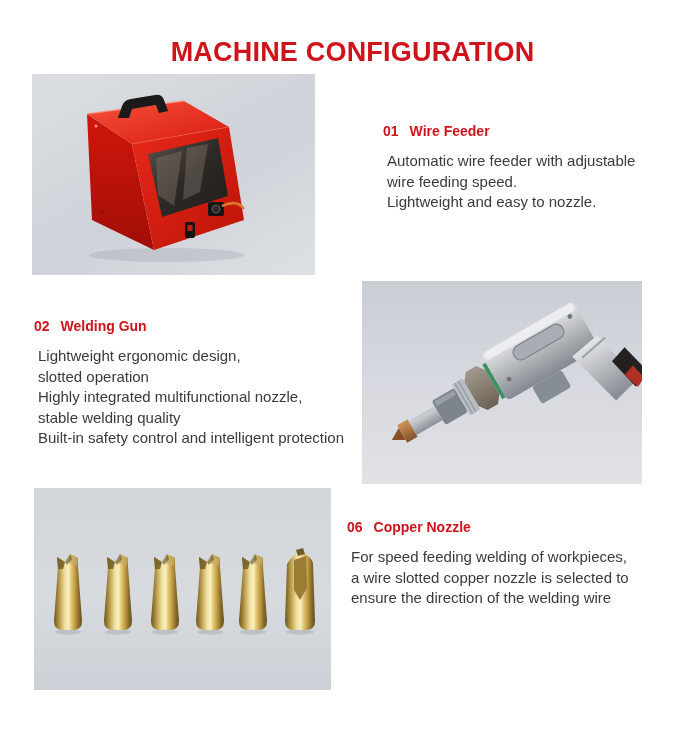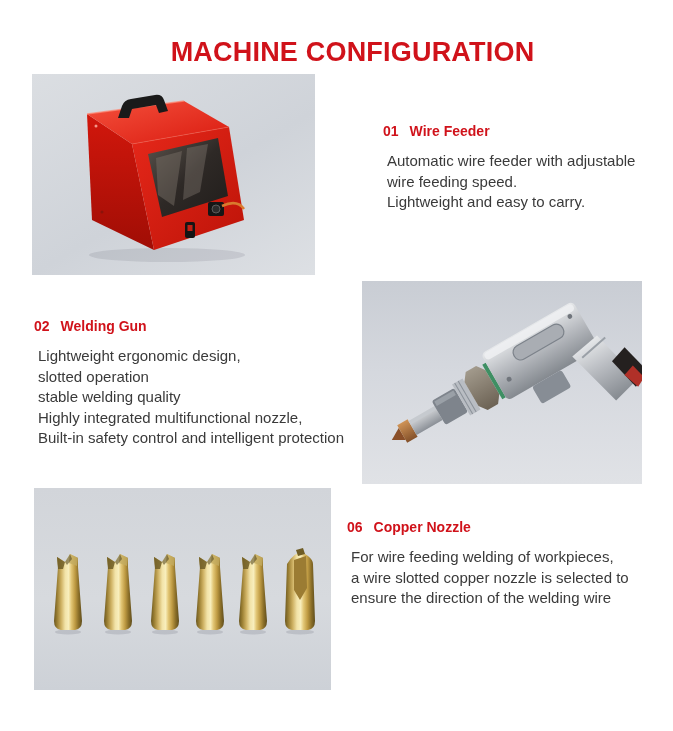--- a/index.html
+++ b/index.html
@@ -79,33 +79,33 @@
     </svg>
   </figure>
 
   <div class="text-block" id="tb1">
     <h2 class="section-heading">
       <span class="num">01</span><span>Wire Feeder</span>
     </h2>
     <div class="section-body">
       <div>Automatic wire feeder with adjustable</div>
       <div>wire feeding speed.</div>
-      <div>Lightweight and easy to carry.</div>
+      <div>Lightweight and easy to nozzle.</div>
     </div>
   </div>
 
   <div class="text-block" id="tb2">
     <h2 class="section-heading">
       <span class="num">02</span><span>Welding Gun</span>
     </h2>
     <div class="section-body">
       <div>Lightweight ergonomic design,</div>
       <div>slotted operation</div>
+      <div>Highly integrated multifunctional nozzle,</div>
       <div>stable welding quality</div>
-      <div>Highly integrated multifunctional nozzle,</div>
       <div>Built-in safety control and intelligent protection</div>
     </div>
   </div>
 
   <figure class="photo" id="photo-gun">
     <svg viewBox="0 0 280 203" aria-hidden="true">
       <defs>
         <linearGradient id="steelBody" x1="0" y1="0" x2="0" y2="1">
           <stop offset="0" stop-color="#e7e9eb"></stop>
             <stop offset="0.45" stop-color="#b9bcc1"></stop>
@@ -184,19 +184,19 @@
         <path d="M -4,62 L 3,60 L 5,66 L -2,68 Z" fill="#6f5d26"></path>
       </g>
     </svg>
   </figure>
 
   <div class="text-block" id="tb3">
     <h2 class="section-heading">
       <span class="num">06</span><span>Copper Nozzle</span>
     </h2>
     <div class="section-body">
-      <div>For wire feeding welding of workpieces,</div>
+      <div>For speed feeding welding of workpieces,</div>
       <div>a wire slotted copper nozzle is selected to</div>
       <div>ensure the direction of the welding wire</div>
     </div>
   </div>
 
 </div>
 
 </body></html>

